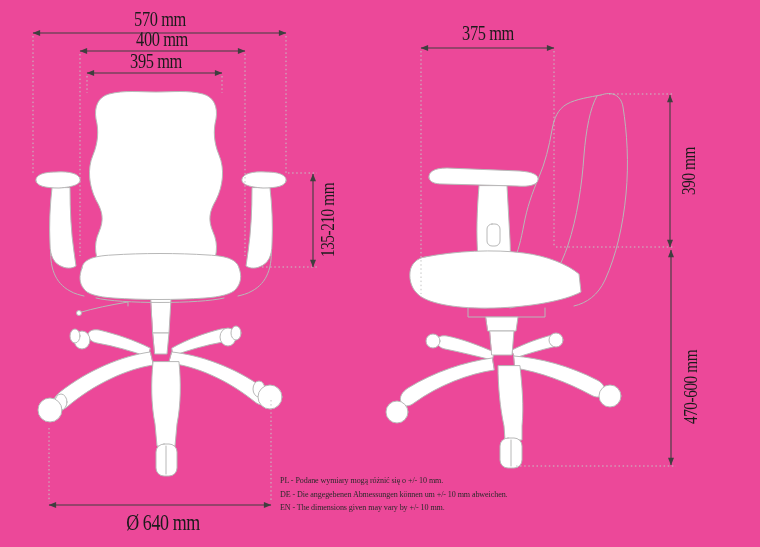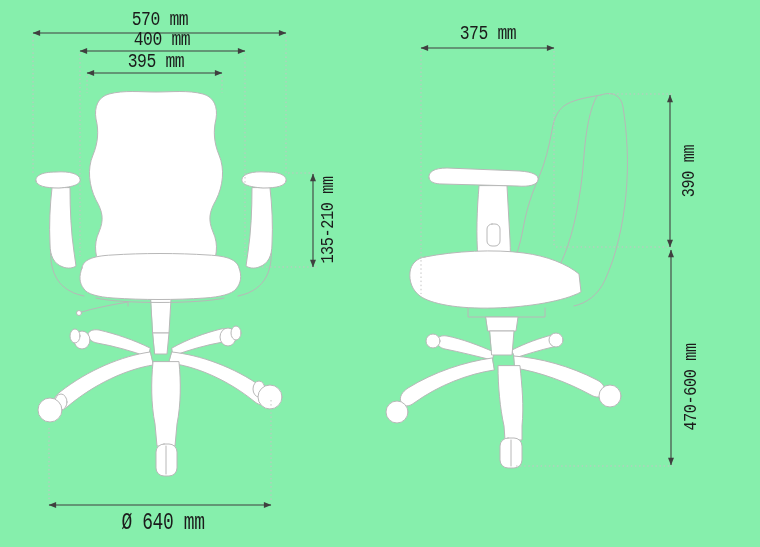--- a/index.html
+++ b/index.html
@@ -1,18 +1,18 @@
 <!DOCTYPE html>
 <html><head>
 <meta charset="utf-8">
 <style>
   html,body{margin:0;padding:0;background:#fff;}
   .canvas{
-    position:relative;width:760px;height:547px;background:#86efac;
-    font-family:Liberation Mono, monospace;overflow:hidden;
+    position:relative;width:760px;height:547px;background:#ec4899;
+    font-family:Liberation Serif, serif;overflow:hidden;
   }
   svg{position:absolute;left:0;top:0;}
   .chair{stroke:#b8b8b8;stroke-width:1;fill:none;stroke-linejoin:round;stroke-linecap:round;}
   .chair-f{stroke:#b8b8b8;stroke-width:1;fill:#ffffff;stroke-linejoin:round;stroke-linecap:round;}
   .dim{stroke:#3f3f3f;stroke-width:1.1;fill:none;}
   .ext{stroke:#c4c4c4;stroke-width:1;fill:none;stroke-dasharray:1.5 2.6;}
   .lbl{
     position:absolute;color:#1b1b1b;font-size:21px;white-space:nowrap;
     letter-spacing:-0.5px;transform:translate(-50%,-50%) scaleX(0.78);
   }
@@ -139,14 +139,19 @@
 
 <div class="lbl" style="left:160px;top:19px;">570 mm</div>
 <div class="lbl" style="left:162px;top:39px;">400 mm</div>
 <div class="lbl" style="left:156px;top:61px;">395 mm</div>
 <div class="lbl rot" style="left:328px;top:220px;">135-210 mm</div>
 <div class="lbl big" style="left:163px;top:523px;">Ø 640 mm</div>
 <div class="lbl" style="left:488px;top:33px;">375 mm</div>
 <div class="lbl rot" style="left:689px;top:171px;">390 mm</div>
 <div class="lbl rot" style="left:691px;top:387px;">470-600 mm</div>
 
+<div class="notes">
+  <div class="note-line">PL - Podane wymiary mogą różnić się o +/- 10 mm.</div>
+  <div class="note-line">DE - Die angegebenen Abmessungen können um +/- 10 mm abweichen.</div>
+  <div class="note-line">EN - The dimensions given may vary by +/- 10 mm.</div>
+</div>
 
 </div>
 
 </body></html>

